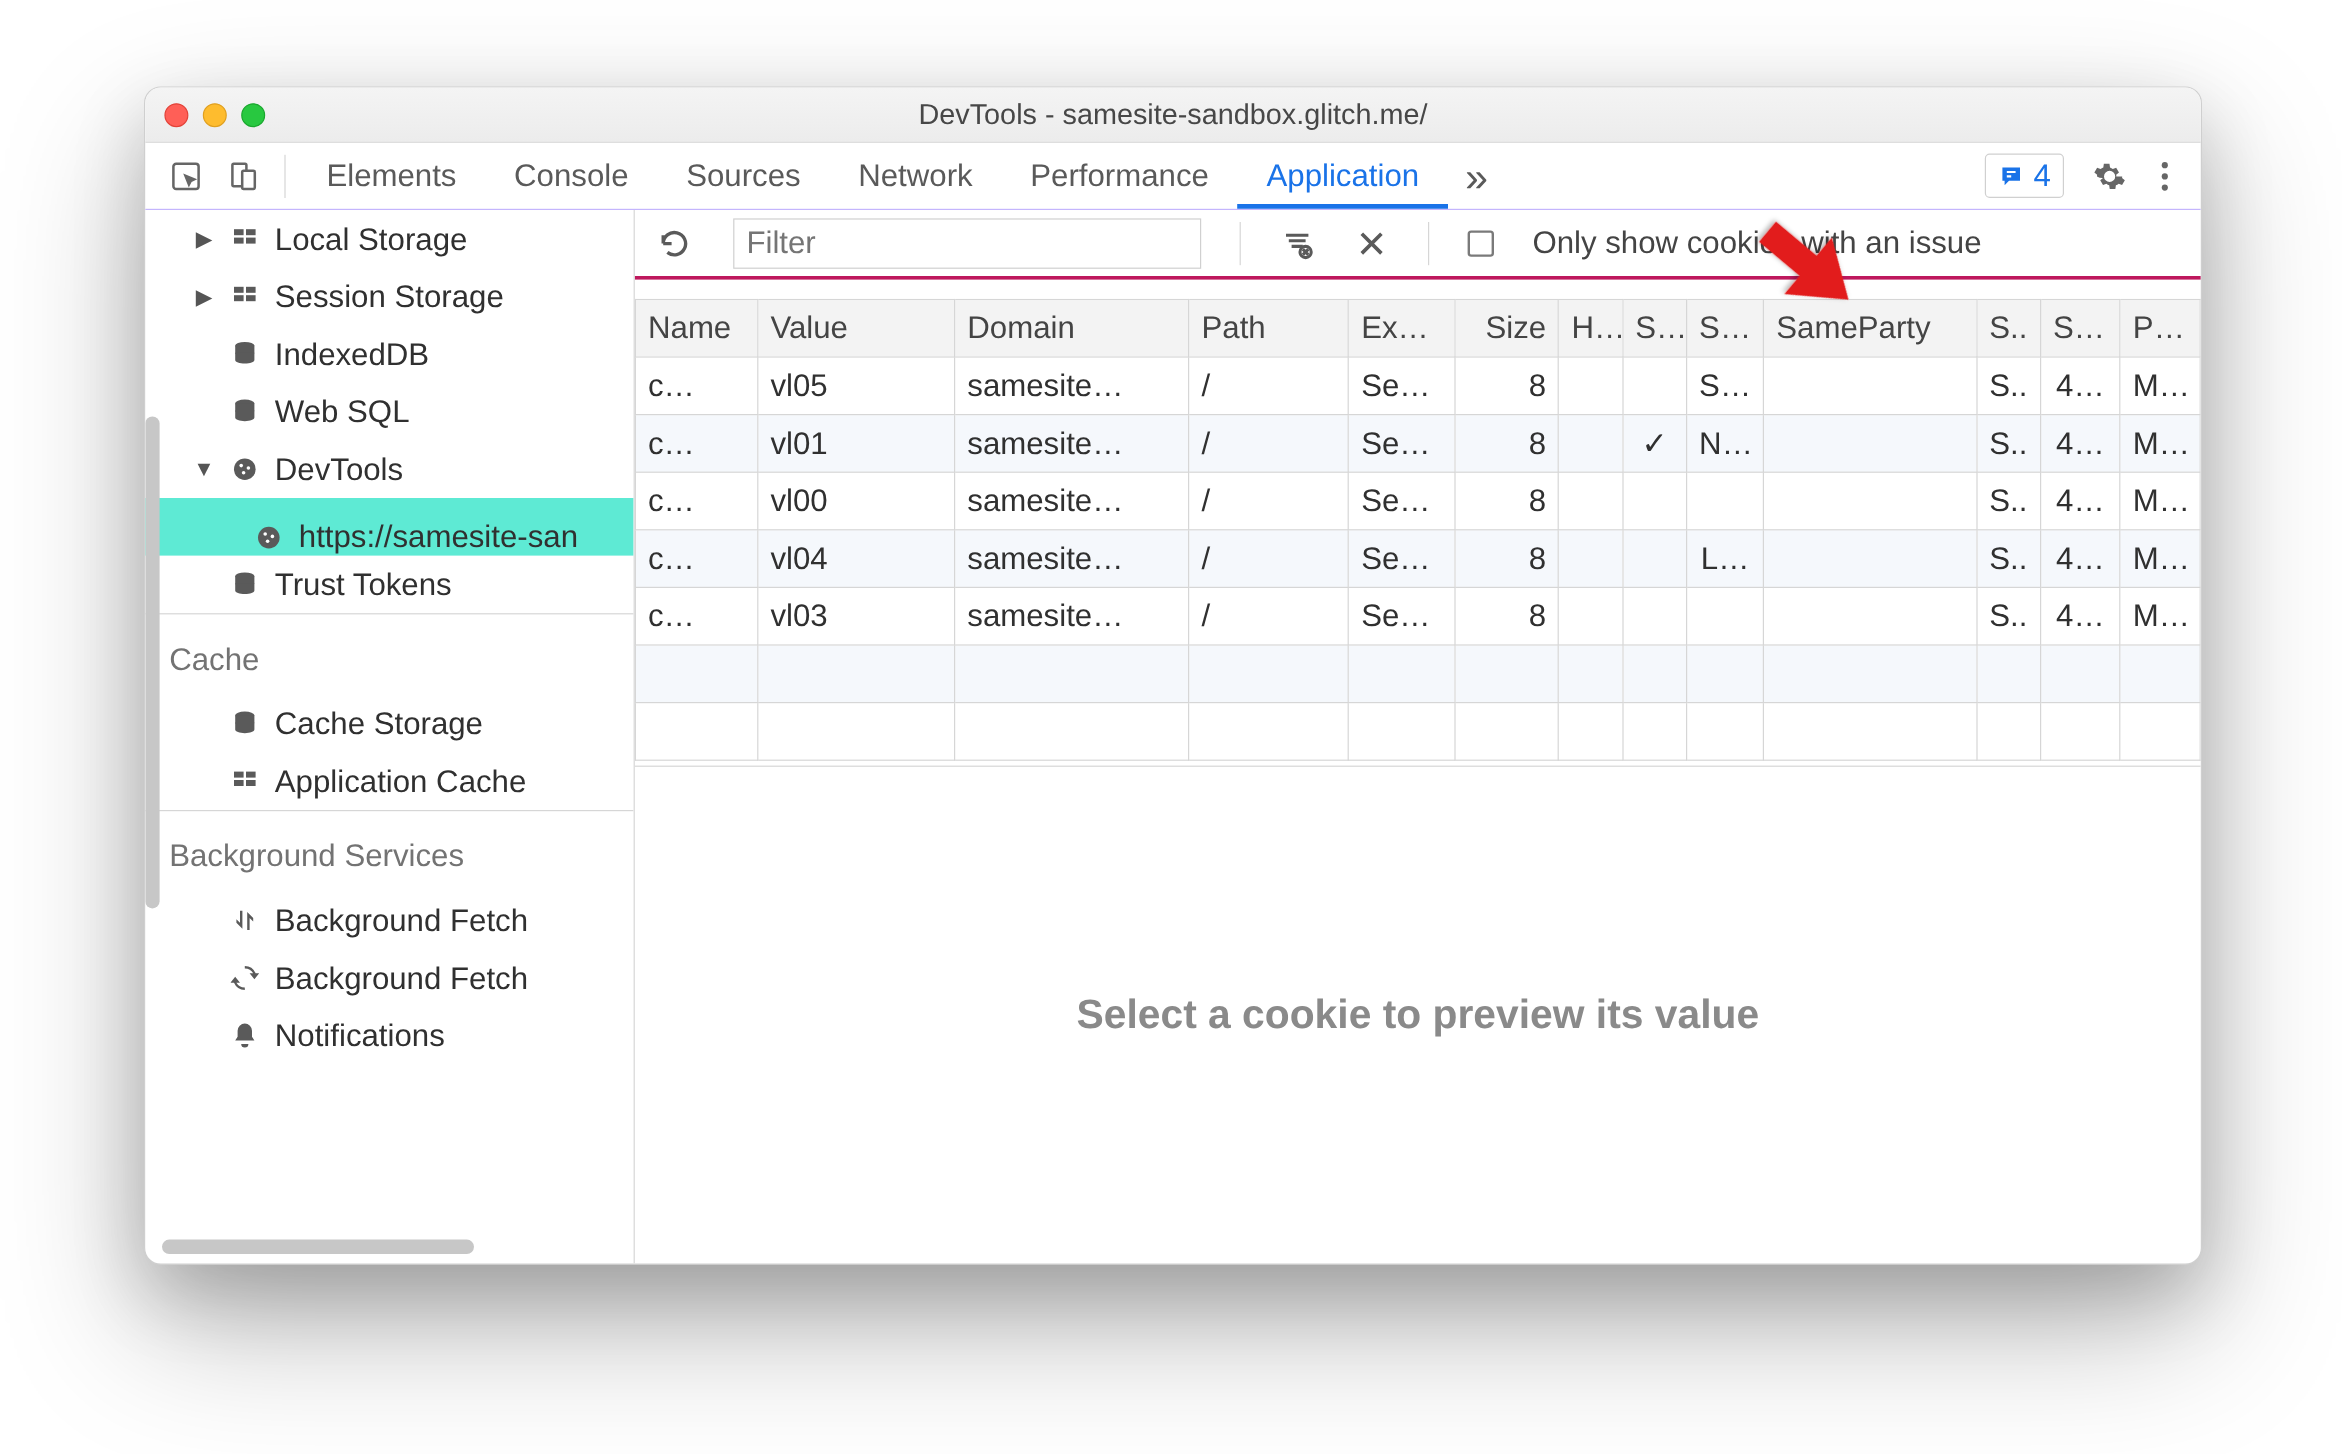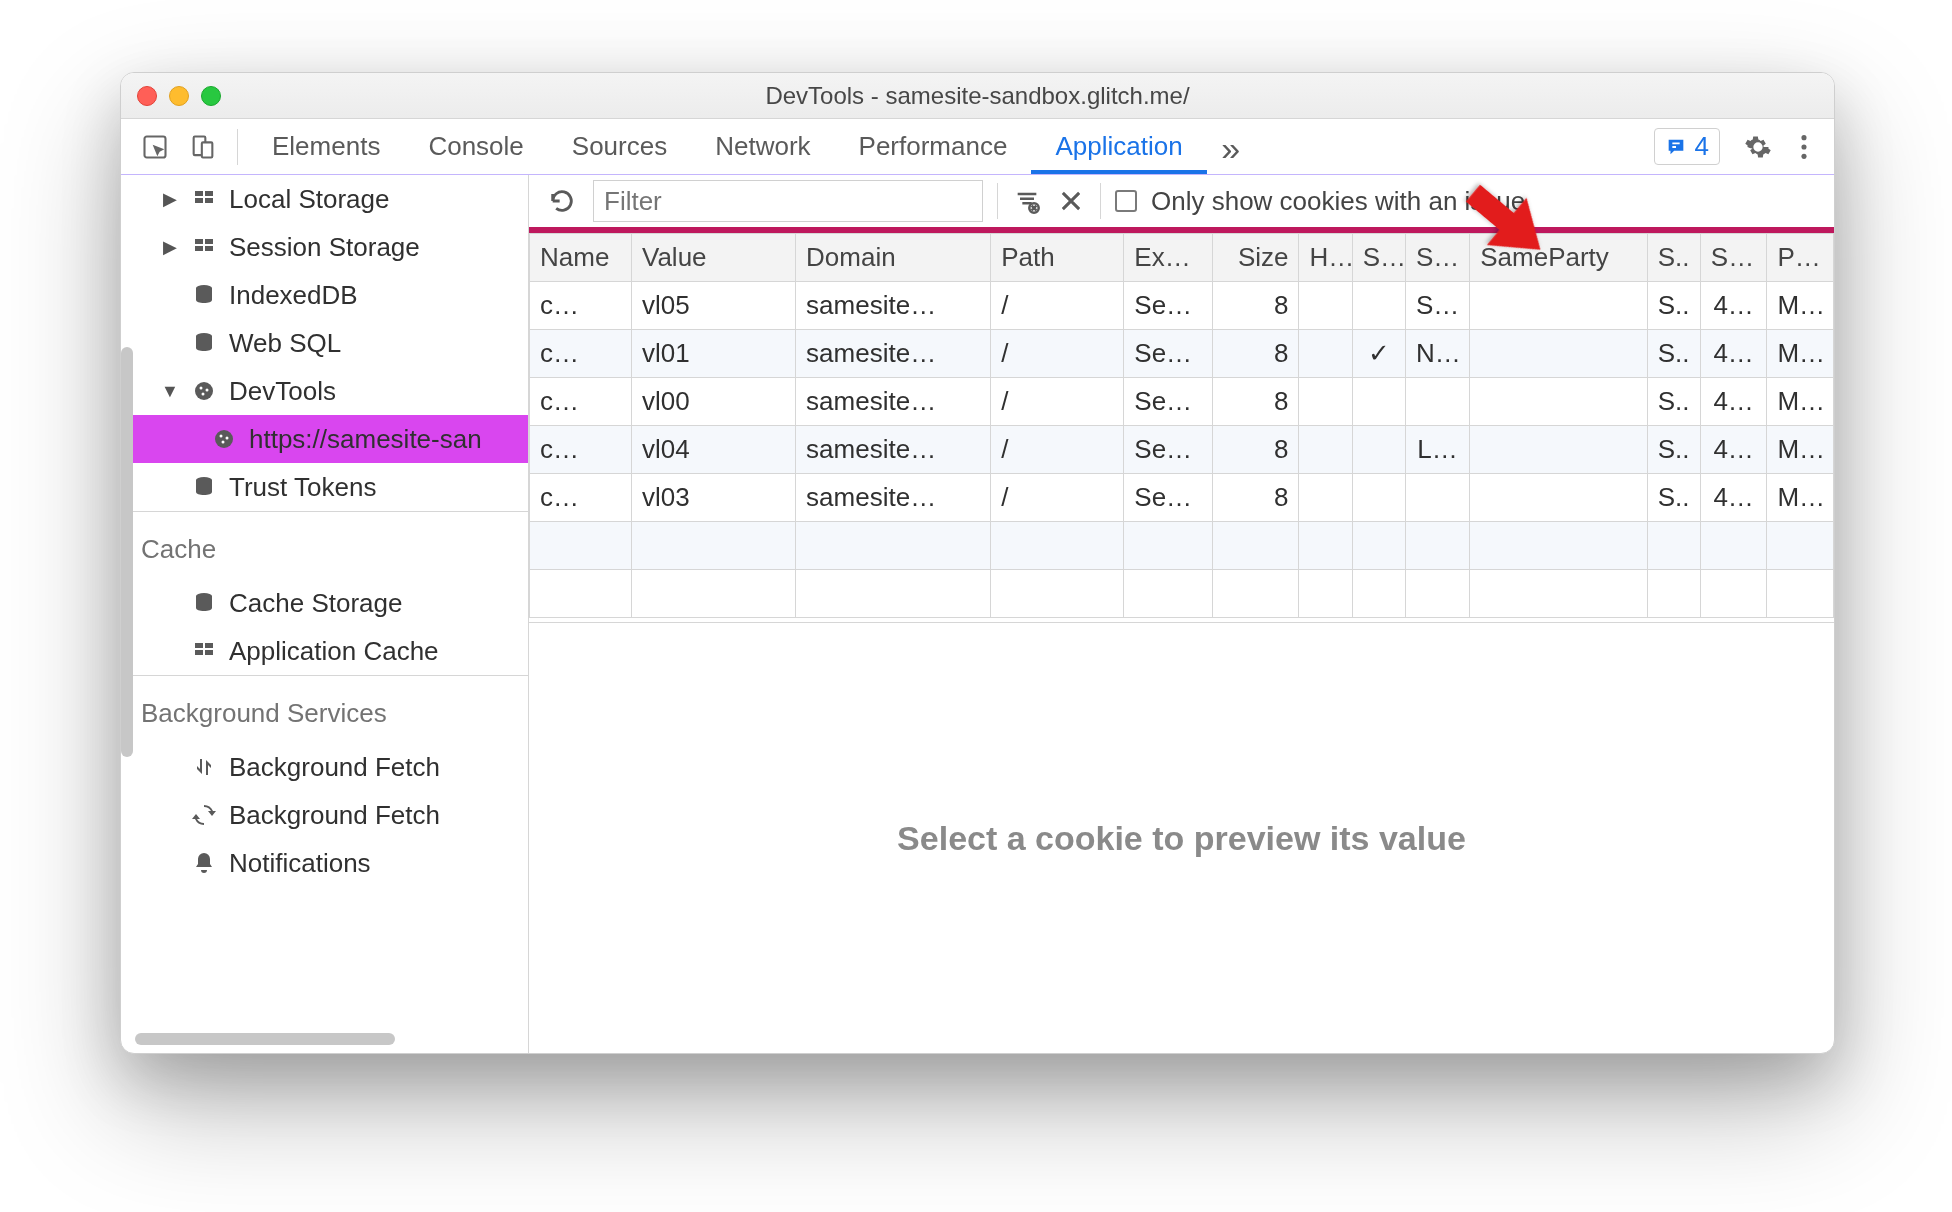--- a/index.html
+++ b/index.html
@@ -150,44 +150,44 @@
   .sb-item {
     height:48px;
     display:flex;
     align-items:center;
     gap:10px;
     padding-left: 40px;
     white-space:nowrap;
     overflow:hidden;
   }
   .sb-item.lvl3 { padding-left: 88px; }
-  .sb-item.selected { background:#d946ef; }
+  .sb-item.selected { background:#5eead4;align-items:flex-end; }
   .tw { width:18px; display:inline-flex; justify-content:center; font-size:18px; color:#555; }
   .ico {
     width:30px; height:30px; display:inline-flex; align-items:center; justify-content:center;
     color:#5a5a5a;
   }
   .divider { height:1px; background:#d6d6d6; }
 
   
   .right {
     flex:1;
     display:flex;
     flex-direction:column;
     min-width:0;
   }
   .toolbar {
     height:58px;
     display:flex;
     align-items:center;
-    gap: 14px;
+    gap: 32px;
     padding: 0 16px;
     font-size:26px;
     color:#5a5a5a;
-    border-bottom:6px solid #be185d;
+    border-bottom:3px solid #be185d;
   }
   .filter-input {
     height:42px;
     width:390px;
     border:1px solid #d0d0d0;
     padding:4px 10px;
     font-size:26px;
     color:#777;
     background:#fff;
   }
@@ -199,20 +199,21 @@
     display:inline-block;
   }
   .toolbar .label { font-size:26px; color:#444; }
 
   
   .table-wrap {
     height: 390px;
     border-bottom:1px solid #d6d6d6;
     overflow:hidden;
     position:relative;
+    margin-top:16px;
   }
   table.cookies {
     border-collapse:collapse;
     width:100%;
     table-layout:fixed;
     font-size:26px;
     color:#303030;
   }
   table.cookies th, table.cookies td {
     border:1px solid #d6d6d6;

